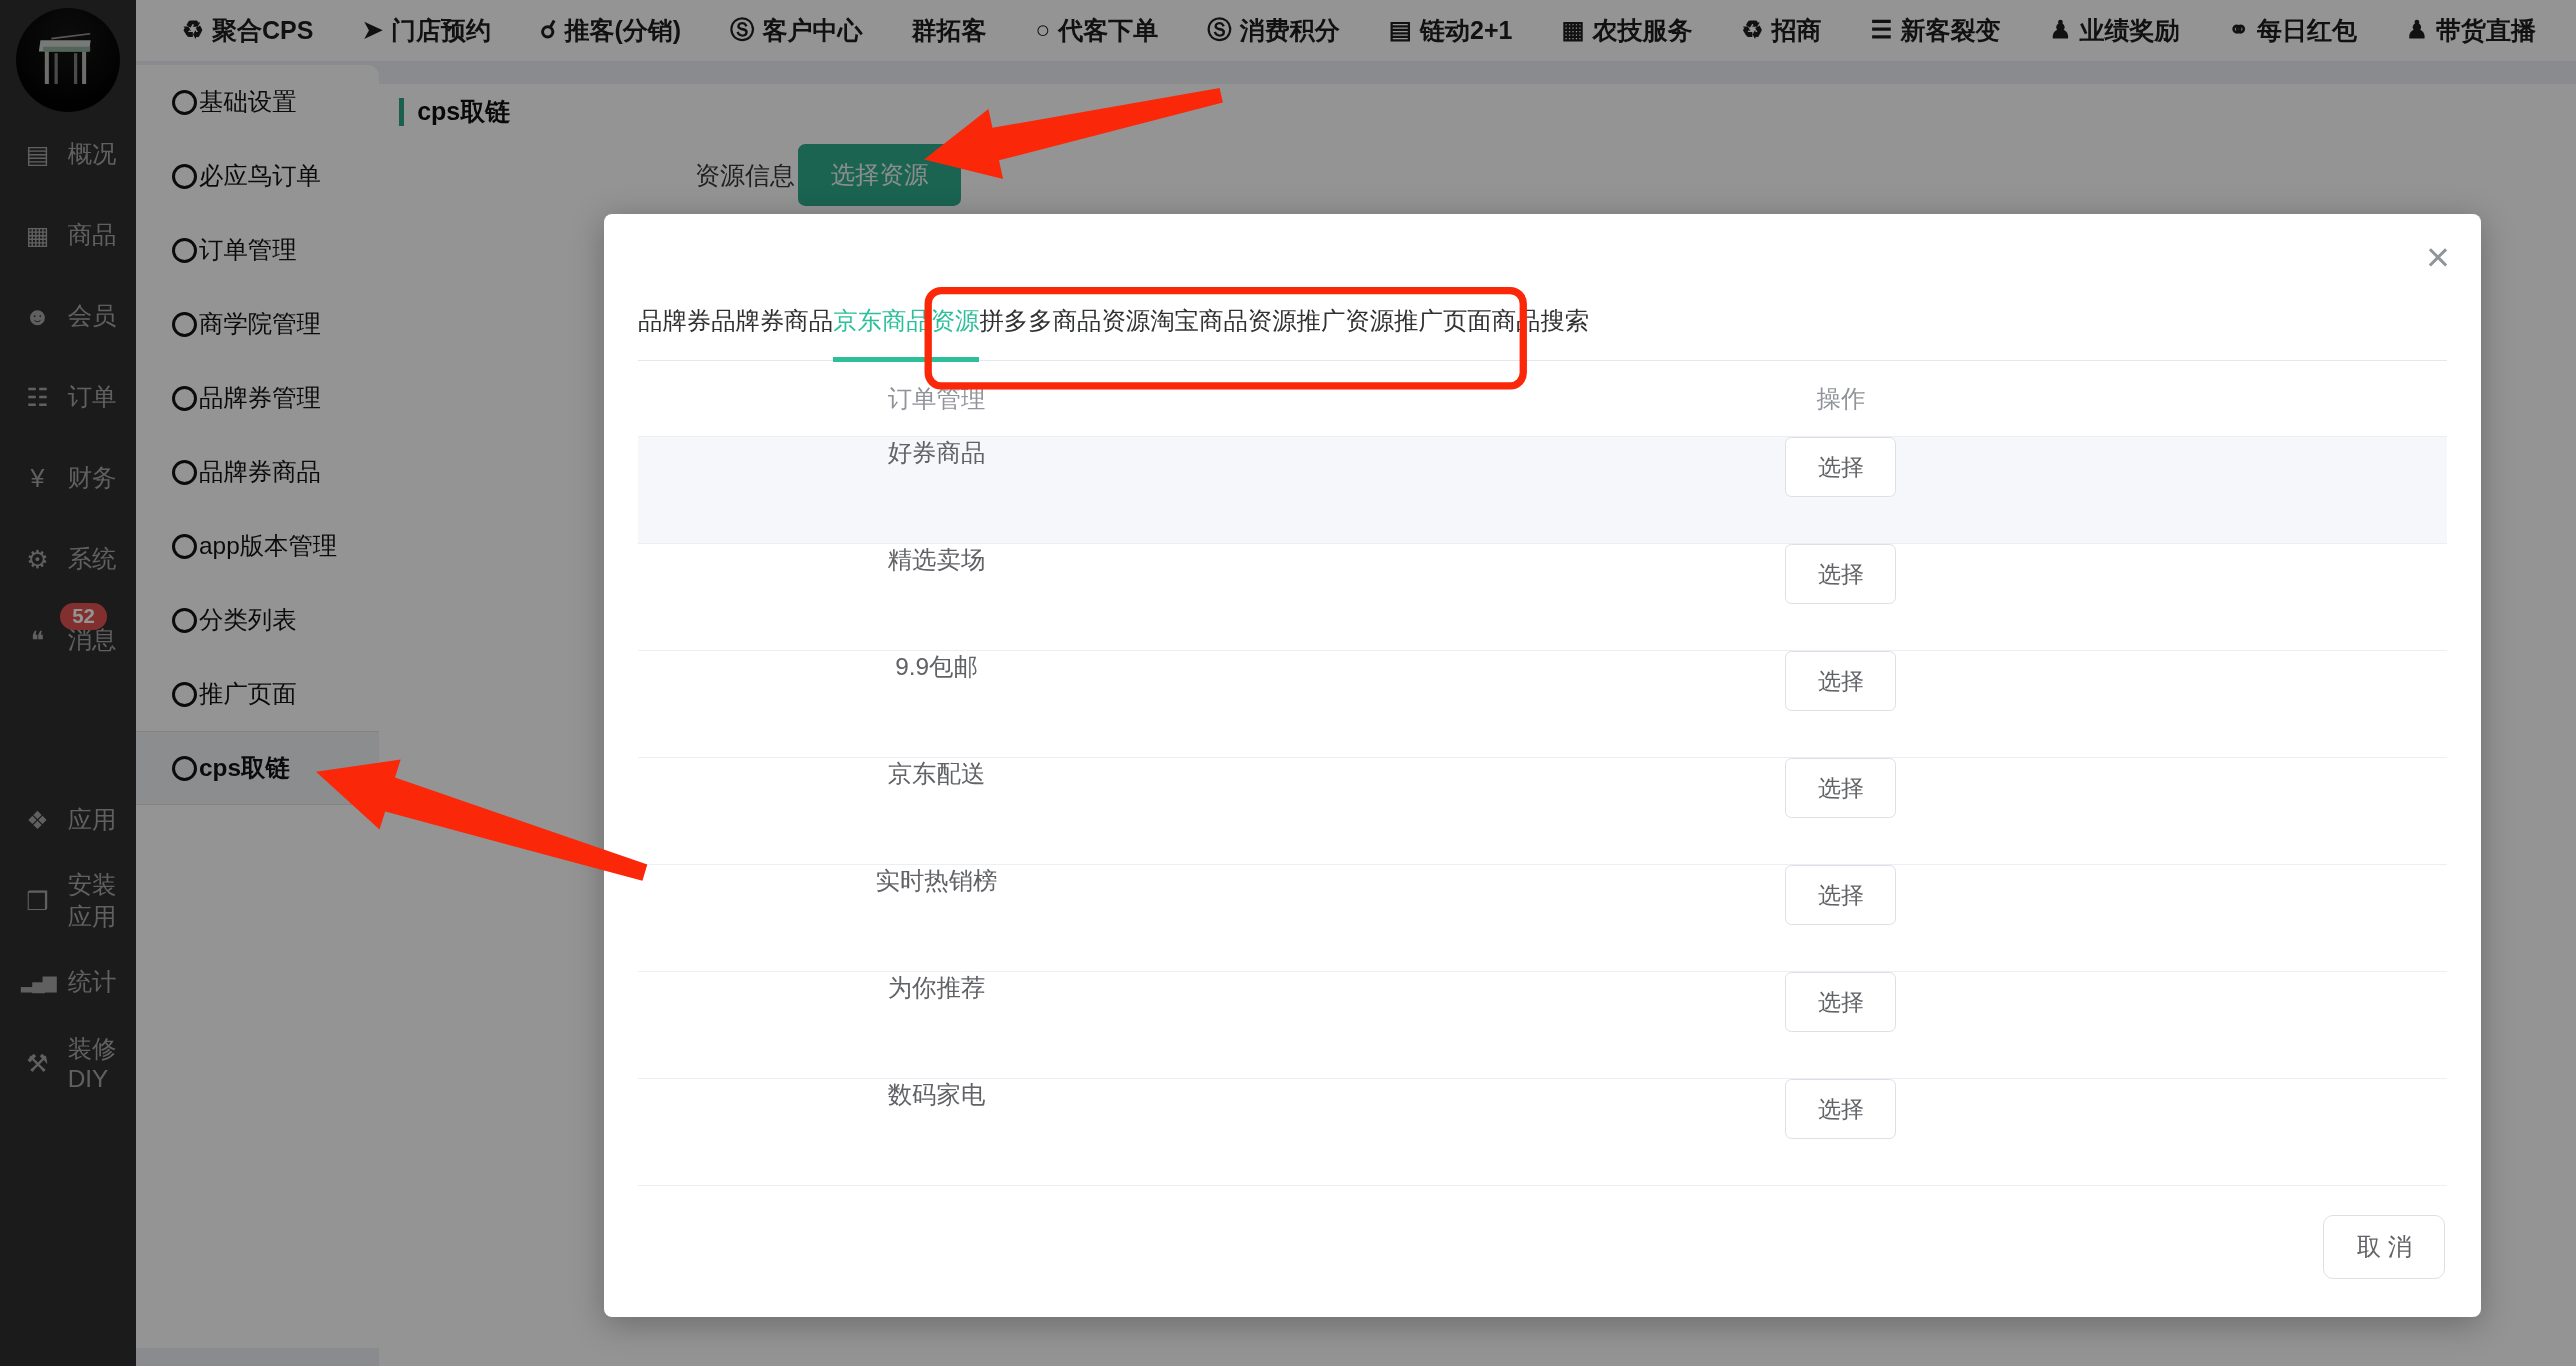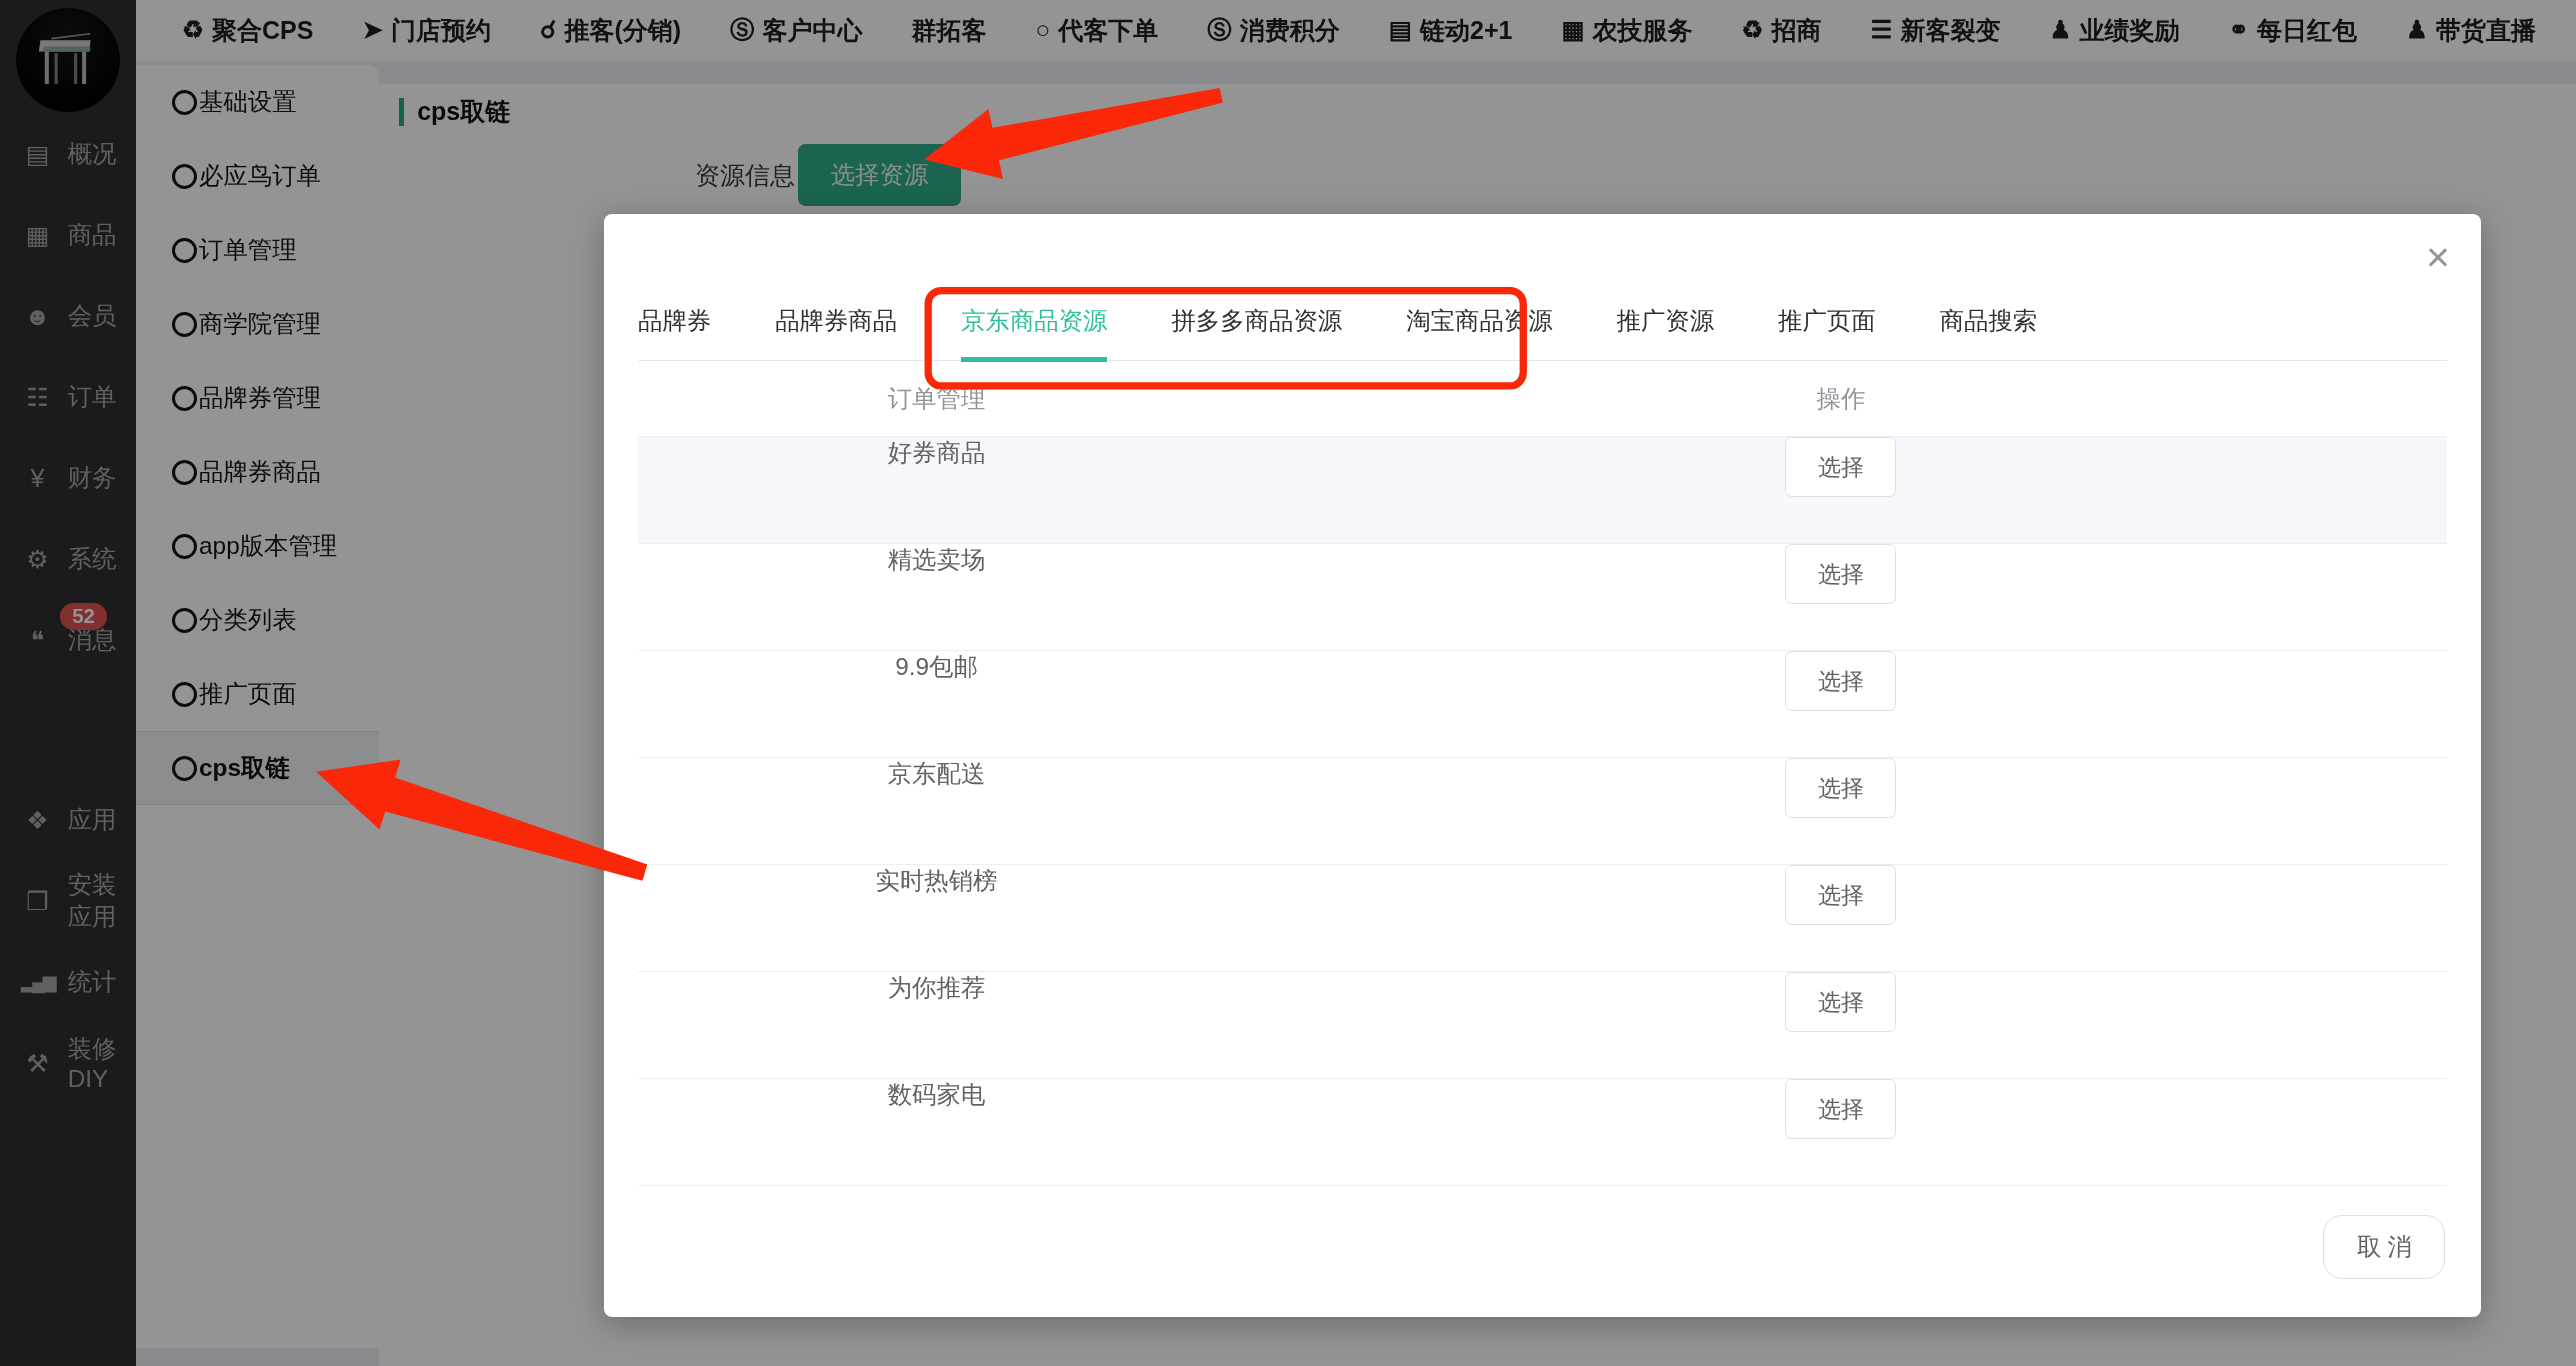--- a/index.html
+++ b/index.html
@@ -44,38 +44,38 @@
   .select-btn{position:absolute;left:419px;top:60px;width:163px;height:62px;
               background:#30ac8d;color:#eef4f2;font-size:24.4px;border:none;border-radius:7.3px;
               cursor:pointer;font-family:inherit}
   
   .overlay{position:absolute;inset:0;background:rgba(0,0,0,.42);z-index:40}
   .modal{position:absolute;left:604px;top:214px;width:1877px;height:1103px;background:#fff;
          border-radius:8.1px;z-index:50;padding:0 34px;box-sizing:border-box;
          box-shadow:0 6.5px 33px rgba(0,0,0,.28)}
   .close{position:absolute;top:23px;right:31px;font-size:41px;color:#909399;line-height:1;
          cursor:pointer;font-weight:400}
-  .tabs{display:flex;gap:64px;margin-top:91px;border-bottom:1.6px solid #e4e7ed}
+  .tabs{display:flex;margin-top:91px;border-bottom:1.6px solid #e4e7ed}
   .tab{font-size:24.4px;color:#303133;padding-bottom:23px;position:relative;cursor:pointer;
        white-space:nowrap}
   .tab.active{color:#2cbf9a}
   .tab.active::after{content:"";position:absolute;left:0;right:0;bottom:-1.6px;height:4.9px;
                      background:#2cbf9a}
   .tbl-h{display:flex;height:75px;align-items:center;border-bottom:0.8px solid #ebeef5;
          color:#909399;font-size:24.4px}
   .c1{width:33%;text-align:center}
   .c2{width:67%;text-align:center}
   .row{display:flex;height:106px;align-items:flex-start;border-bottom:0.8px solid #ebeef5;
        font-size:24.4px;color:#606266}
   .row.shaded{background:#f5f7fa}
   .sel-btn{width:111px;height:60px;border:1.6px solid #dcdfe6;border-radius:6.5px;background:#fff;
            color:#606266;font-size:23px;cursor:pointer;font-family:inherit}
   .m-footer{display:flex;justify-content:flex-end;margin-top:29px;padding-right:1.6px}
-  .cancel-btn{width:122px;height:64px;border:1.6px solid #dcdfe6;border-radius:19px;
-              background:#fff;color:#606266;font-size:24.4px;cursor:pointer;font-family:Liberation Serif, serif}
+  .cancel-btn{width:122px;height:64px;border:1.6px solid #dcdfe6;border-radius:10px;
+              background:#fff;color:#606266;font-size:24.4px;cursor:pointer;font-family:Liberation Sans, sans-serif}
   
   .ann{position:absolute;inset:0;z-index:100;pointer-events:none}
 </style>
 </head>
 <body>
 
 <header class="topnav">
   <div class="tn-item">
       <span class="tn-ic">♻</span>
       <span>聚合CPS</span>

